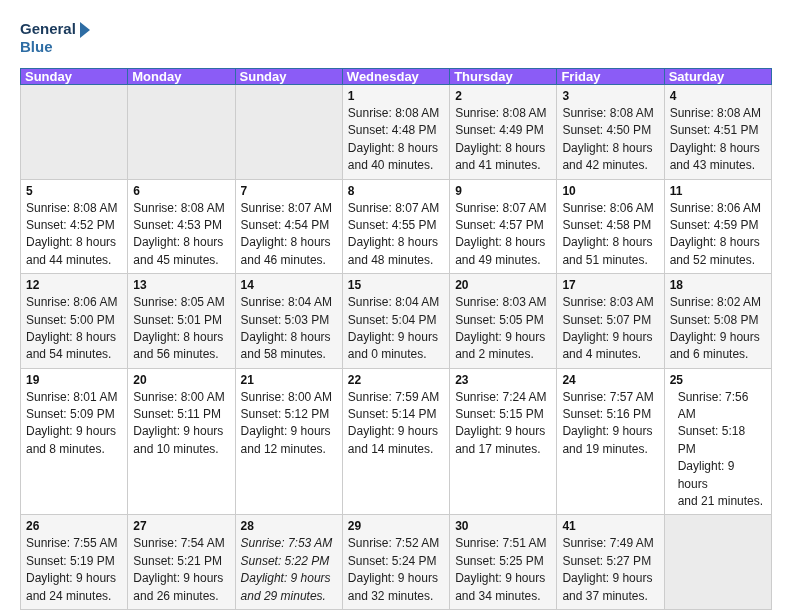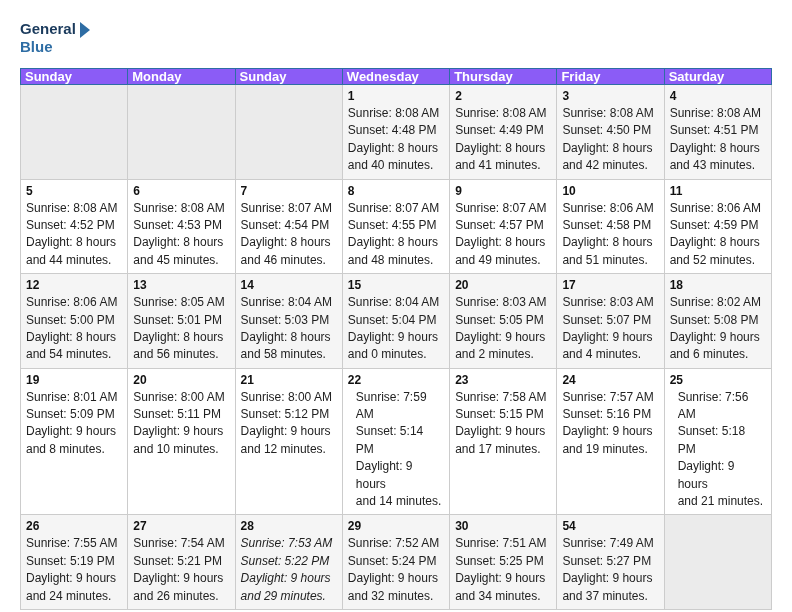--- a/index.html
+++ b/index.html
@@ -266,28 +266,28 @@
           </td>
           <td>
             <div class="day-number">21</div>
             <div class="day-info" style="white-space: pre-line;">Sunrise: 8:00 AM
 Sunset: 5:12 PM
 Daylight: 9 hours
 and 12 minutes.</div>
           </td>
           <td>
             <div class="day-number">22</div>
-            <div class="day-info" style="white-space: pre-line; margin-left: 8px;">Sunrise: 7:59 AM
+            <div class="day-info" style="white-space: pre-line;">Sunrise: 7:59 AM
 Sunset: 5:14 PM
 Daylight: 9 hours
 and 14 minutes.</div>
           </td>
           <td>
             <div class="day-number">23</div>
-            <div class="day-info" style="white-space: pre-line;">Sunrise: 7:58 AM
+            <div class="day-info" style="white-space: pre-line;">Sunrise: 7:24 AM
 Sunset: 5:15 PM
 Daylight: 9 hours
 and 17 minutes.</div>
           </td>
           <td>
             <div class="day-number">24</div>
             <div class="day-info" style="white-space: pre-line;">Sunrise: 7:57 AM
 Sunset: 5:16 PM
 Daylight: 9 hours
 and 19 minutes.</div>
@@ -330,21 +330,21 @@
 and 32 minutes.</div>
           </td>
           <td>
             <div class="day-number">30</div>
             <div class="day-info" style="white-space: pre-line;">Sunrise: 7:51 AM
 Sunset: 5:25 PM
 Daylight: 9 hours
 and 34 minutes.</div>
           </td>
           <td>
-            <div class="day-number">54</div>
+            <div class="day-number">41</div>
             <div class="day-info" style="white-space: pre-line;">Sunrise: 7:49 AM
 Sunset: 5:27 PM
 Daylight: 9 hours
 and 37 minutes.</div>
           </td>
           <td class="empty-cell"></td>
         </tr>
       </tbody>
   </table>
 </div>

